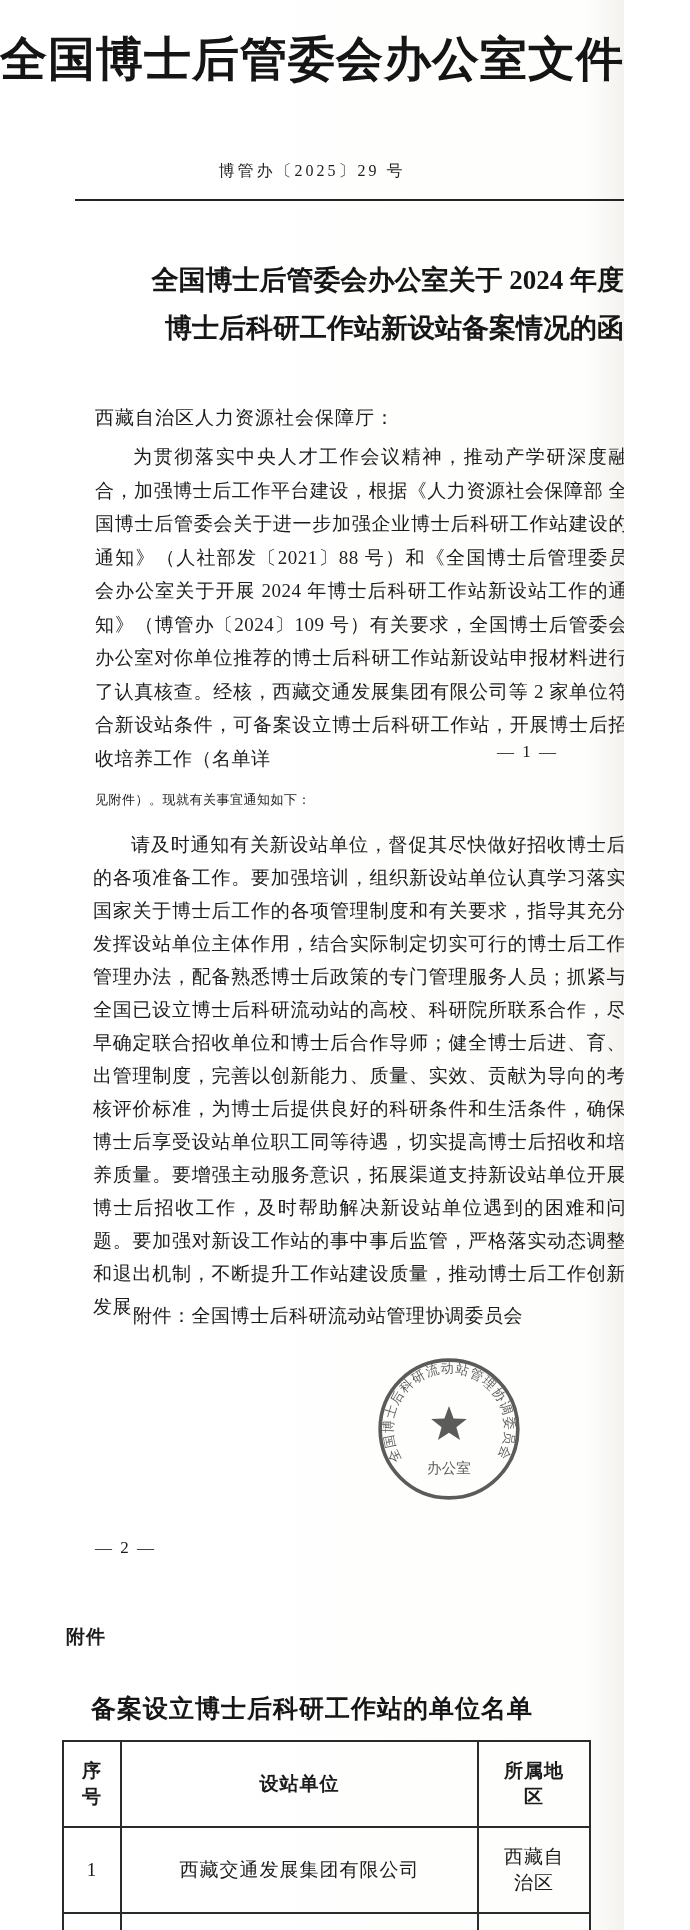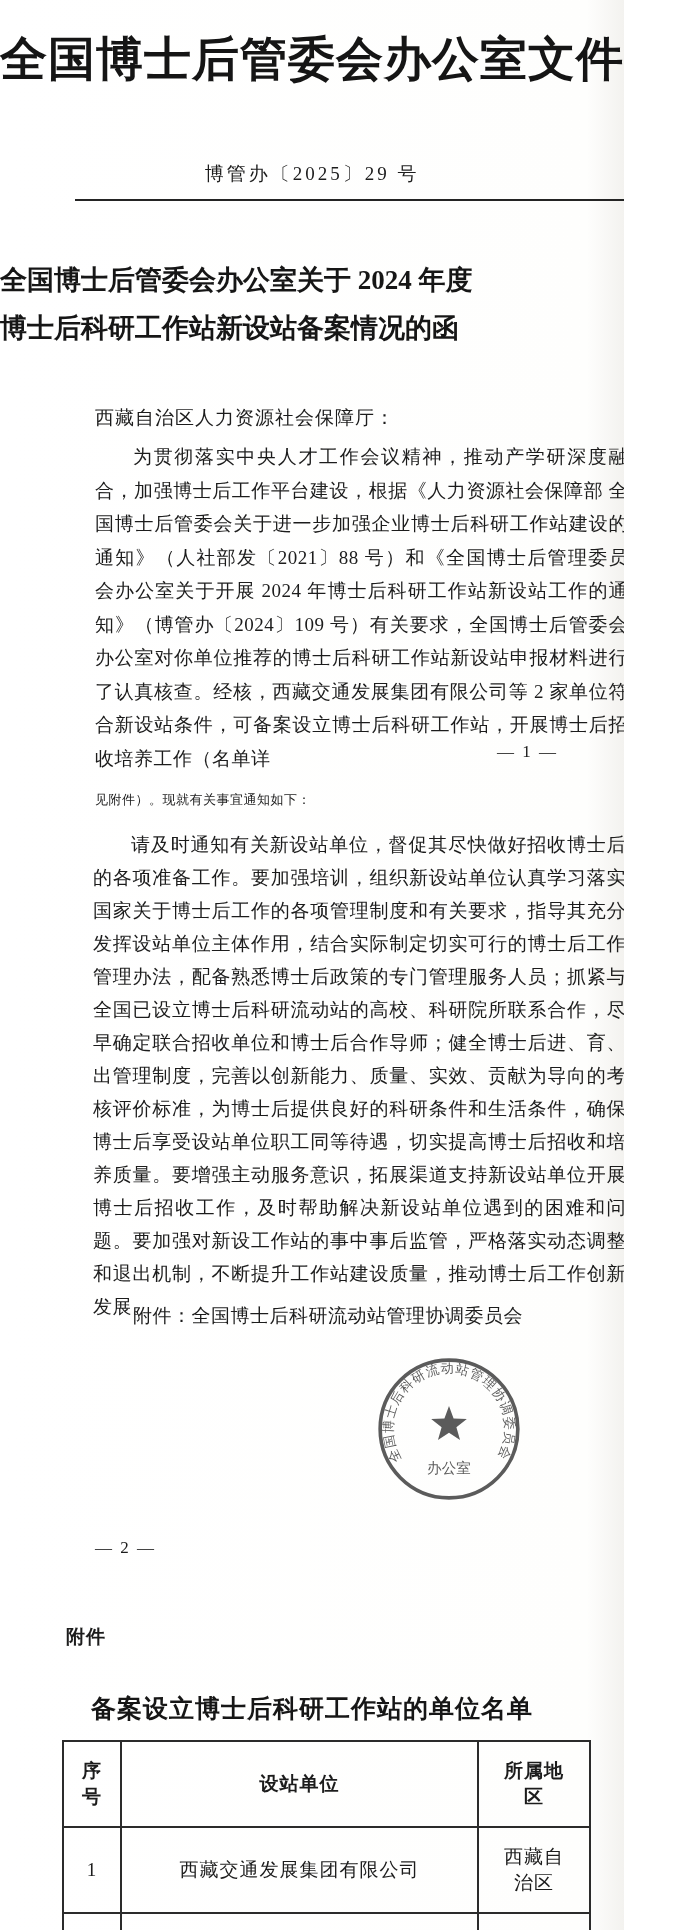--- a/index.html
+++ b/index.html
@@ -4,23 +4,23 @@
 <style>
   html,body{margin:0;padding:0;background:#ffffff;}
   .page{
     position:relative;width:624px;height:1930px;overflow:hidden;
     background:linear-gradient(90deg,#ffffff 0%,#fefefd 94%,#f3f2ef 100%);
     font-family:"Liberation Serif","DejaVu Serif",serif;
     color:#1c1c1c;
   }
   .abs{position:absolute;}
   .org-header{top:28px;left:0;right:0;text-align:center;font-size:47px;font-weight:700;letter-spacing:1px;color:#151515;}
-  .doc-number{top:161px;left:0;right:0;text-align:center;font-size:19px;letter-spacing:3px;}
+  .doc-number{top:161px;left:0;right:0;text-align:center;font-size:16px;letter-spacing:3px;}
   .rule{top:199px;left:75px;width:552px;height:2px;background:#242424;}
-  .doc-title{top:256px;left:0;right:0;text-align:left;font-size:27px;font-weight:700;line-height:48px;color:#161616;}
+  .doc-title{top:256px;left:0;right:0;text-align:right;font-size:27px;font-weight:700;line-height:48px;color:#161616;}
   .addressee{top:405px;left:95px;font-size:19px;letter-spacing:1px;}
   .para-1{top:440px;left:95px;width:533px;font-size:19px;line-height:33.5px;text-align:justify;text-indent:2em;letter-spacing:.5px;}
   .marker-1{top:742px;right:66px;font-size:17px;letter-spacing:2px;}
   .para-1-cont{top:791px;left:95px;width:533px;font-size:13px;letter-spacing:.5px;}
   .para-2{top:828px;left:93px;width:533px;font-size:19px;line-height:33px;text-align:justify;text-indent:2em;letter-spacing:.5px;}
   .attachment-note{top:1303px;left:95px;width:533px;font-size:19px;text-indent:2em;letter-spacing:.5px;}
   .sign-block{top:1438px;left:298px;width:300px;text-align:center;}
   .signer{font-size:19px;letter-spacing:1px;}
   .sign-date{margin-top:14px;font-size:18px;letter-spacing:1px;}
   .seal{position:absolute;left:376px;top:1356px;opacity:.85;}

